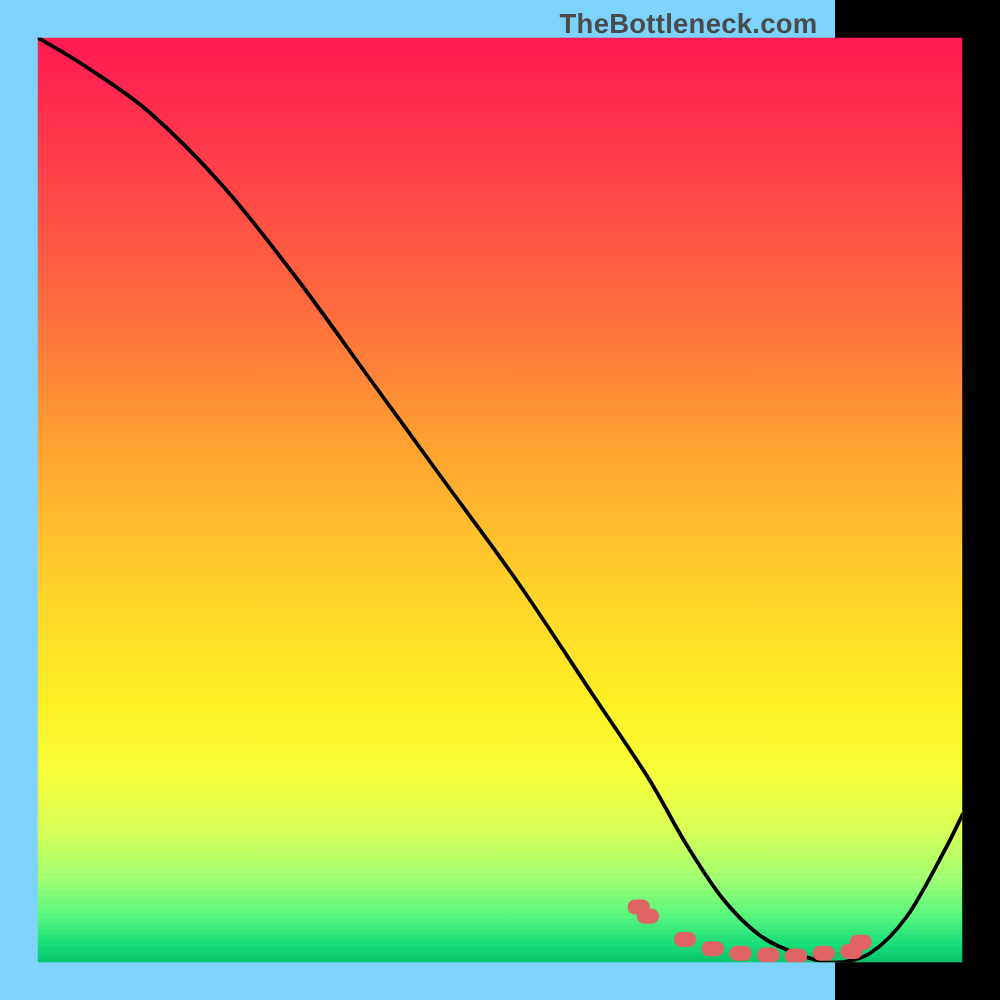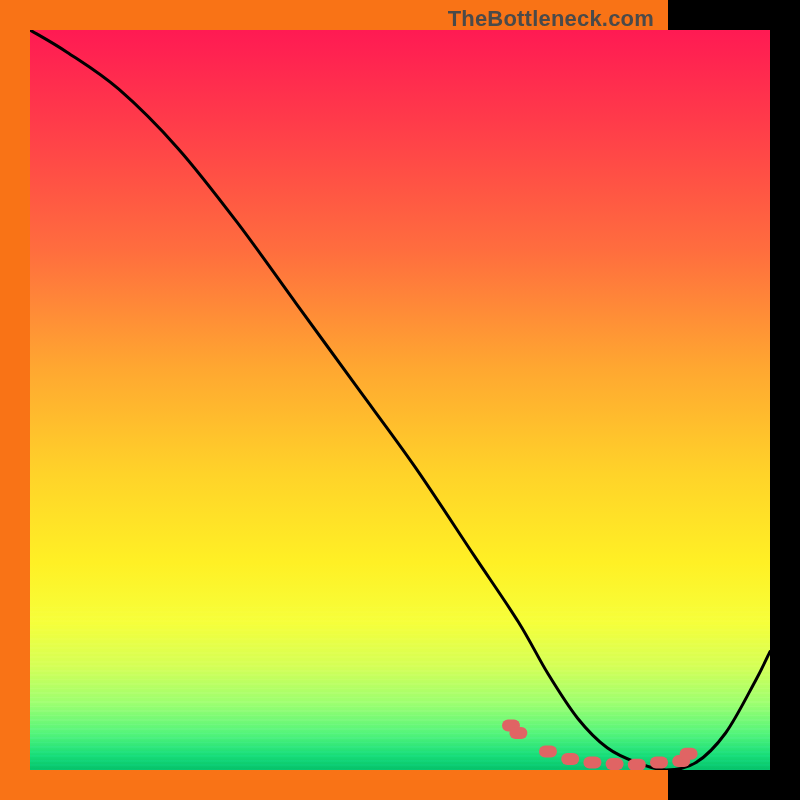--- a/index.html
+++ b/index.html
@@ -8,21 +8,21 @@
     width: 800px;
     height: 800px;
     background: #000;
     overflow: hidden;
     font-family: Arial, Helvetica, sans-serif;
   }
   .frame {
     position: relative;
     width: 668px;
     height: 800px;
-    background: #f97316;
+    background: #7dd3fc;
   }
   .watermark {
     position: absolute;
     top: 6px;
     right: 14px;
     color: #4a4a4a;
     font-size: 22px;
     font-weight: 600;
     letter-spacing: 0.2px;
     z-index: 5;

